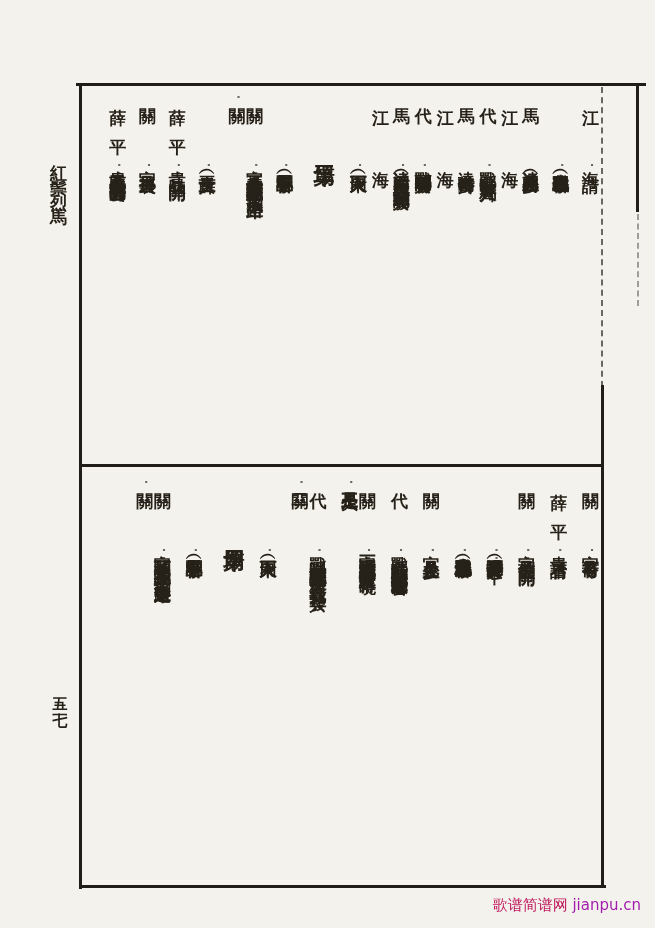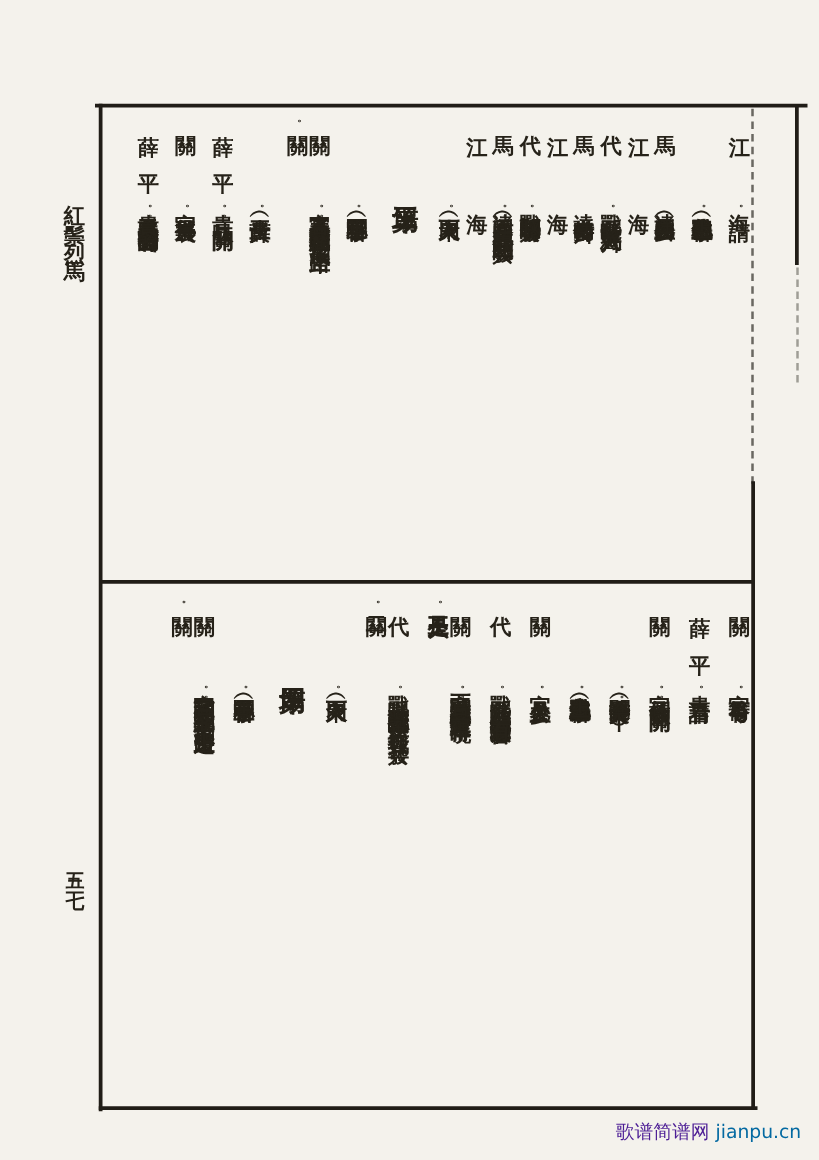--- a/index.html
+++ b/index.html
@@ -49,22 +49,22 @@
     writing-mode:vertical-rl;font-size:17px;font-weight:600;letter-spacing:.9em;
   }
   .page-number{
     position:absolute;left:50px;top:686px;
     writing-mode:vertical-rl;font-size:15px;font-weight:600;letter-spacing:.5em;
   }
   .watermark{
     position:absolute;right:14px;top:896px;font-size:15px;
     font-family:"DejaVu Sans","Liberation Sans",sans-serif;white-space:nowrap;
   }
-  .watermark .wm-site{color:#4c1d95;}
-  .watermark .wm-url{color:#0369a1;}
+  .watermark .wm-site{color:#be185d;}
+  .watermark .wm-url{color:#a21caf;}
 </style>
 </head>
 <body>
 
 <div class="ln" style="left:76px;top:83px;width:570px;height:3px;"></div>
 <div class="ln" style="left:79px;top:83px;width:3px;height:806px;"></div>
 <div class="ln" style="left:79px;top:885px;width:527px;height:3px;"></div>
 <div class="ln" style="left:601px;top:385px;width:3px;height:503px;"></div>
 <div class="ln-dash" style="left:601px;top:87px;height:300px;border-left:2px dashed rgba(32,29,23,.65);"></div>
 <div class="ln" style="left:81px;top:464px;width:523px;height:3px;"></div>

